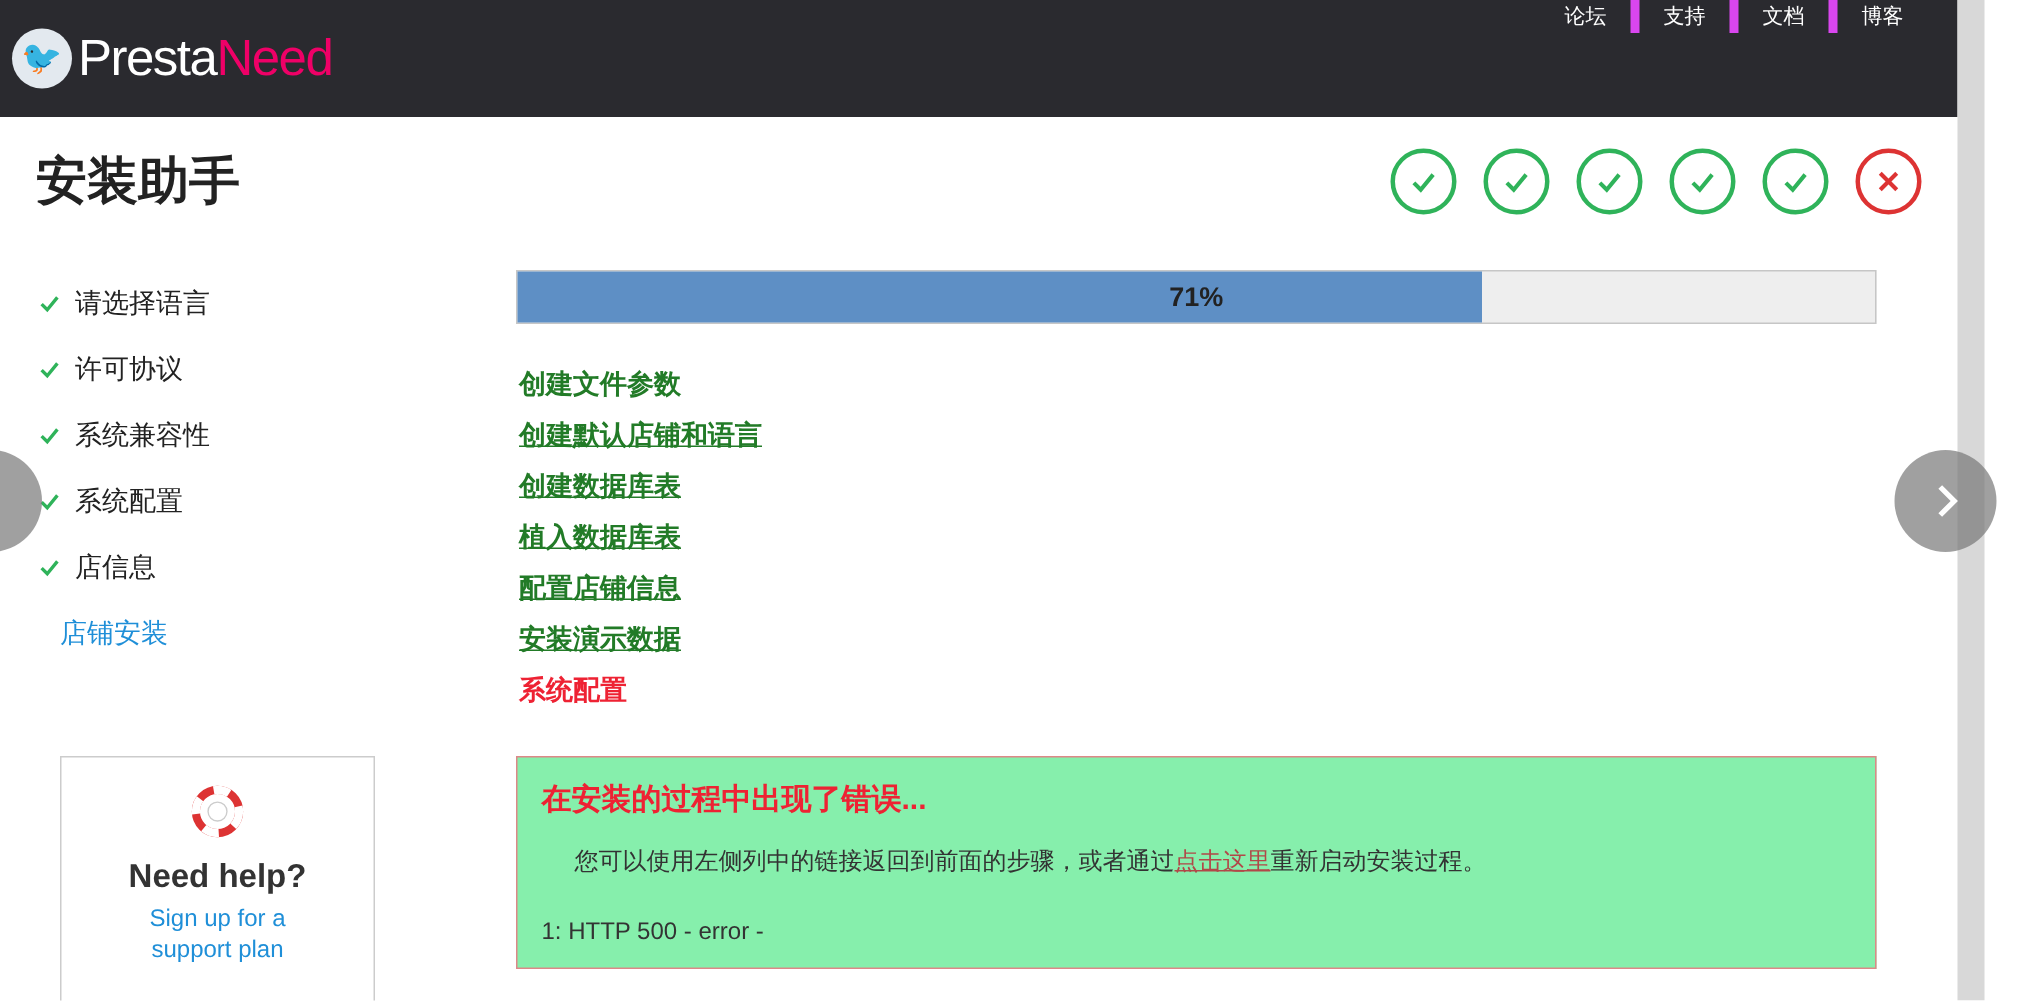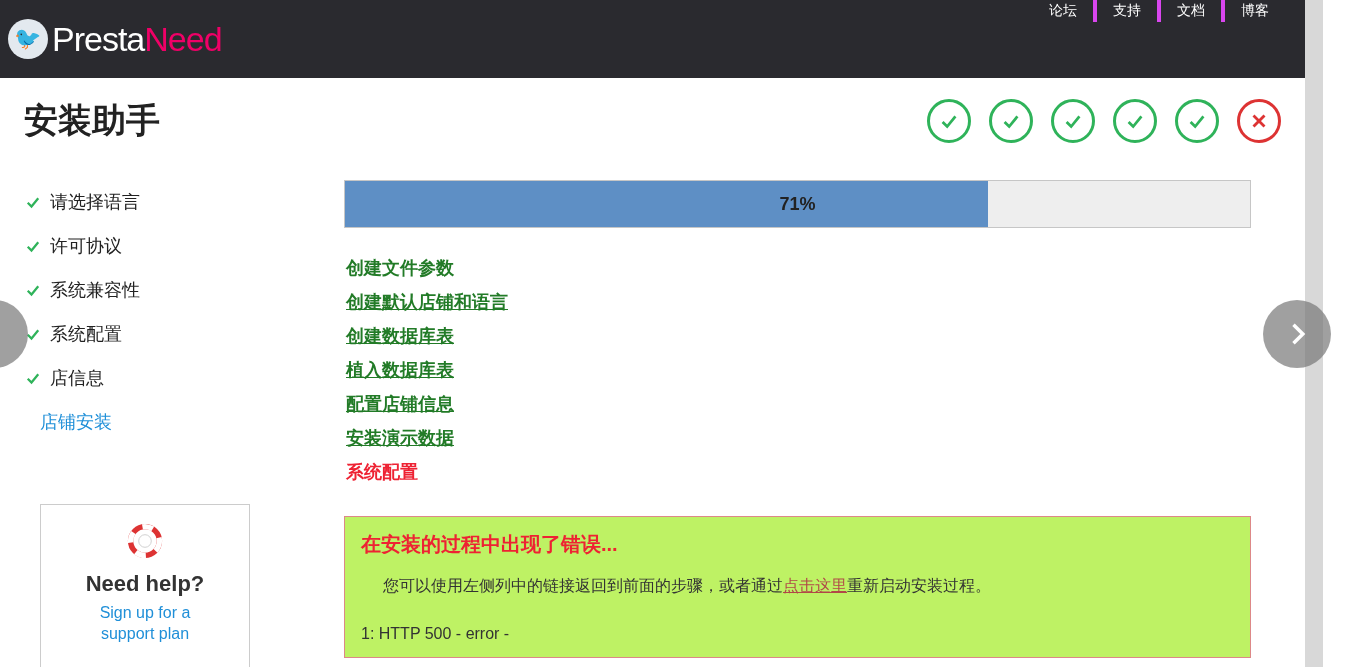--- a/index.html
+++ b/index.html
@@ -3,49 +3,49 @@
 <meta charset="utf-8">
 <style>
   * { box-sizing: border-box; margin: 0; padding: 0; }
   body { font-family: Arial, "Microsoft YaHei", sans-serif; background: #fff; width: 1345px; height: 667px; position: relative; overflow: hidden; }
   .topbar { background: #2a2a2f; height: 78px; width: 1305px; display: flex; align-items: center; padding: 0 8px; }
   .logo-wrap { display: flex; align-items: center; gap: 4px; }
   .logo-bug { width: 40px; height: 40px; border-radius: 50%; background: #e3e9ef; display:flex;align-items:center;justify-content:center;font-size:22px;}
   .logo-text { font-size: 34px; font-weight: 300; color: #fff; letter-spacing: -1px; }
   .logo-accent { color: #ef0067; }
   .top-links { position: absolute; top: 0; right: 60px; display: flex; gap: 0; font-size: 14px; color: #fff; }
-  .top-links span { padding: 2px 16px; border-right: 4px solid #d946ef; cursor:pointer;}
+  .top-links span { padding: 2px 16px; border-right: 6px solid #d946ef; cursor:pointer;}
   .top-links span:last-child { border-right: none; }
   .main { width: 1305px; padding: 20px 24px 0 24px; position: relative; }
   .titlebar { display: flex; align-items: center; justify-content: space-between; margin-bottom: 36px; }
   .page-title { font-size: 34px; font-weight: 700; color: #222; text-align: right; }
   .step-circles { display: flex; gap: 18px; align-items: center; }
   .circle { width: 44px; height: 44px; border-radius: 50%; border: 3px solid #2fb35a; display:flex;align-items:center;justify-content:center;}
   .circle svg { width: 22px; height: 22px; stroke: #2fb35a; stroke-width: 3; fill: none; }
   .circle.fail { border-color: #d33; }
   .circle.fail svg { stroke: #d33; }
   .content { display: flex; gap: 20px; }
   .sidebar { width: 300px; padding-left: 0; }
   .side-item { display:flex; align-items:center; gap:8px; font-size: 18px; color: #222; padding: 10px 0 10px 0; }
   .side-item.done svg { stroke:#2fb35a; }
   .side-item.active { color:#1f8fd8; padding-left: 16px; }
   .check { width:18px; height:18px; stroke-width:3; fill:none; }
   .help-box { margin-top: 60px; border: 1px solid #ccc; width: 210px; padding: 18px 12px 34px 12px; text-align:center; margin-left: 16px;}
   .life-ring { width: 36px; height: 36px; margin: 0 auto 12px auto; position:relative;}
   .help-title { font-size: 22px; font-weight:700; color:#333; margin-bottom:6px;}
   .help-link { color:#1f8fd8; font-size:16px; line-height:1.3; cursor:pointer;}
   .panel { flex: 1; padding-right: 30px; }
-  .progress-outer { width: 100%; height: 48px; border: 1px solid #c6c6c6; background:#eee; position: relative; margin-bottom: 28px;}
+  .progress-outer { width: 100%; height: 36px; border: 1px solid #c6c6c6; background:#eee; position: relative; margin-bottom: 28px;}
   .progress-inner { background:#5e8fc5; height:100%; }
   .progress-text { position:absolute; top:0; left:0; width:100%; height:100%; display:flex; align-items:center; justify-content:center; font-weight:700; font-size:18px; color:#222;}
   .task-list { padding-left: 2px; }
   .task { font-size: 18px; font-weight:700; color:#227b27; text-decoration: underline; margin-bottom:10px; cursor:pointer;}
   .task.first { text-decoration: none; }
   .task.error { color:#e23; text-decoration:none; }
-  .error-box { margin-top: 32px; border:1px solid #d88; background:#bef264; padding: 14px 16px 14px 16px;}
+  .error-box { margin-top: 32px; border:1px solid #d88; background:#86efac; padding: 14px 16px 14px 16px;}
   .err-title { color:#e23; font-size:20px; font-weight:700; margin-bottom:18px;}
   .err-msg { color:#333; font-size:16px; padding-left: 22px; margin-bottom: 28px;}
   .err-link { color:#b14848; text-decoration: underline; cursor:pointer;}
   .err-code { color:#333; font-size:16px;}
   .right-rail { position:absolute; top:0; right:22px; width:18px; height:100%; background:#d8d8d8;}
   .nav-circle { position:absolute; width:68px; height:68px; border-radius:50%; background: rgba(120,120,120,0.7); display:flex;align-items:center;justify-content:center; cursor:pointer; top: 300px;}
   .nav-right { right: 14px; }
   .nav-left  { left: -40px; }
   .nav-circle svg { width:28px; height:28px; stroke:#fff; stroke-width:3; fill:none;}
 </style>

